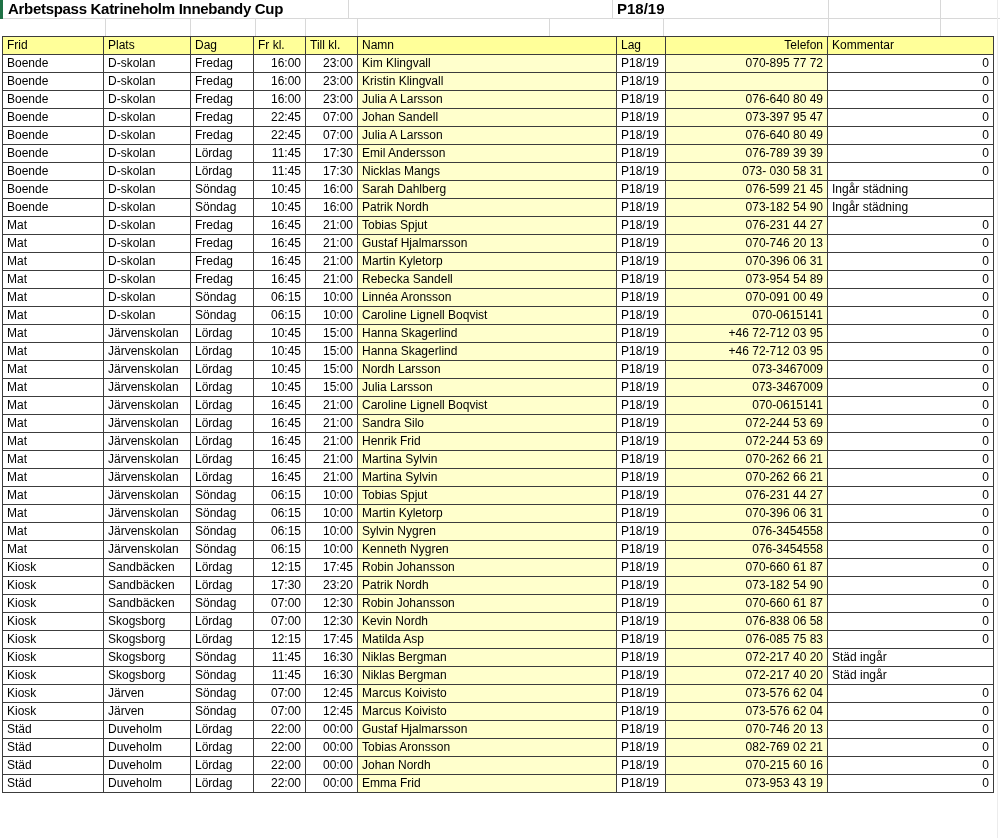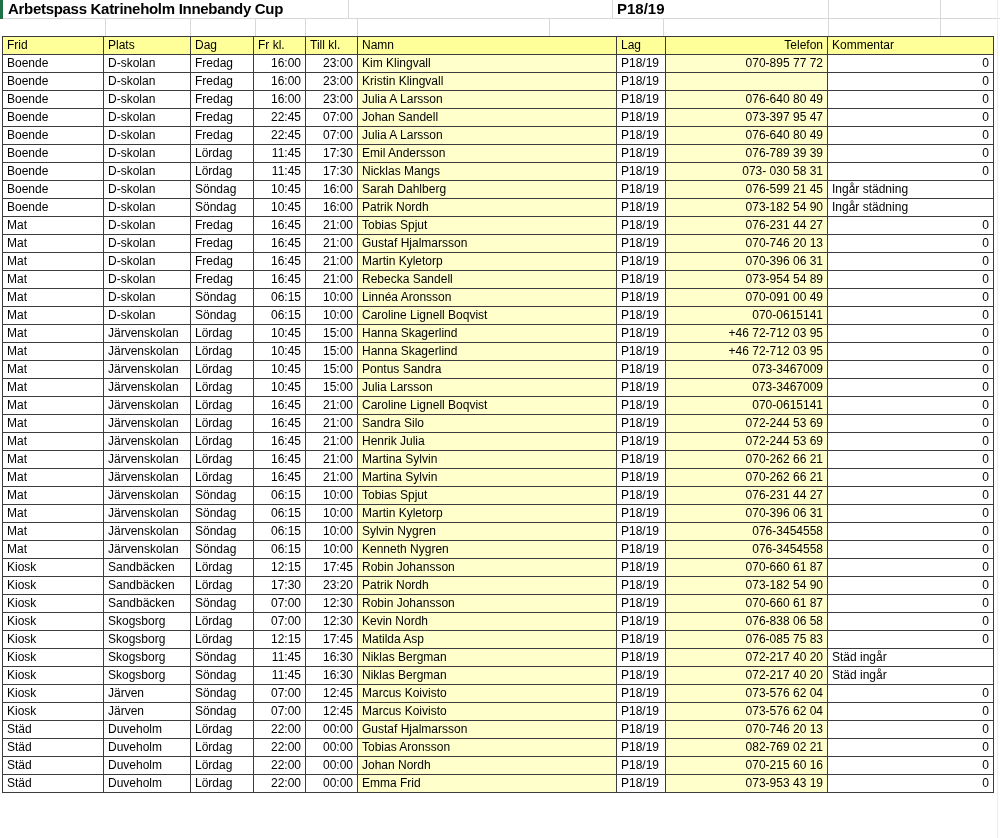--- a/index.html
+++ b/index.html
@@ -283,21 +283,21 @@
         <td>P18/19</td>
         <td class="y r">+46 72-712 03 95</td>
         <td class="r">0</td>
       </tr>
       <tr>
         <td>Mat</td>
         <td>Järvenskolan</td>
         <td>Lördag</td>
         <td class="r">10:45</td>
         <td class="r">15:00</td>
-        <td class="y">Pontus Sandra</td>
+        <td class="y">Nordh Larsson</td>
         <td>P18/19</td>
         <td class="y r">073-3467009</td>
         <td class="r">0</td>
       </tr>
       <tr>
         <td>Mat</td>
         <td>Järvenskolan</td>
         <td>Lördag</td>
         <td class="r">10:45</td>
         <td class="r">15:00</td>
@@ -327,21 +327,21 @@
         <td>P18/19</td>
         <td class="y r">072-244 53 69</td>
         <td class="r">0</td>
       </tr>
       <tr>
         <td>Mat</td>
         <td>Järvenskolan</td>
         <td>Lördag</td>
         <td class="r">16:45</td>
         <td class="r">21:00</td>
-        <td class="y">Henrik Julia</td>
+        <td class="y">Henrik Frid</td>
         <td>P18/19</td>
         <td class="y r">072-244 53 69</td>
         <td class="r">0</td>
       </tr>
       <tr>
         <td>Mat</td>
         <td>Järvenskolan</td>
         <td>Lördag</td>
         <td class="r">16:45</td>
         <td class="r">21:00</td>

